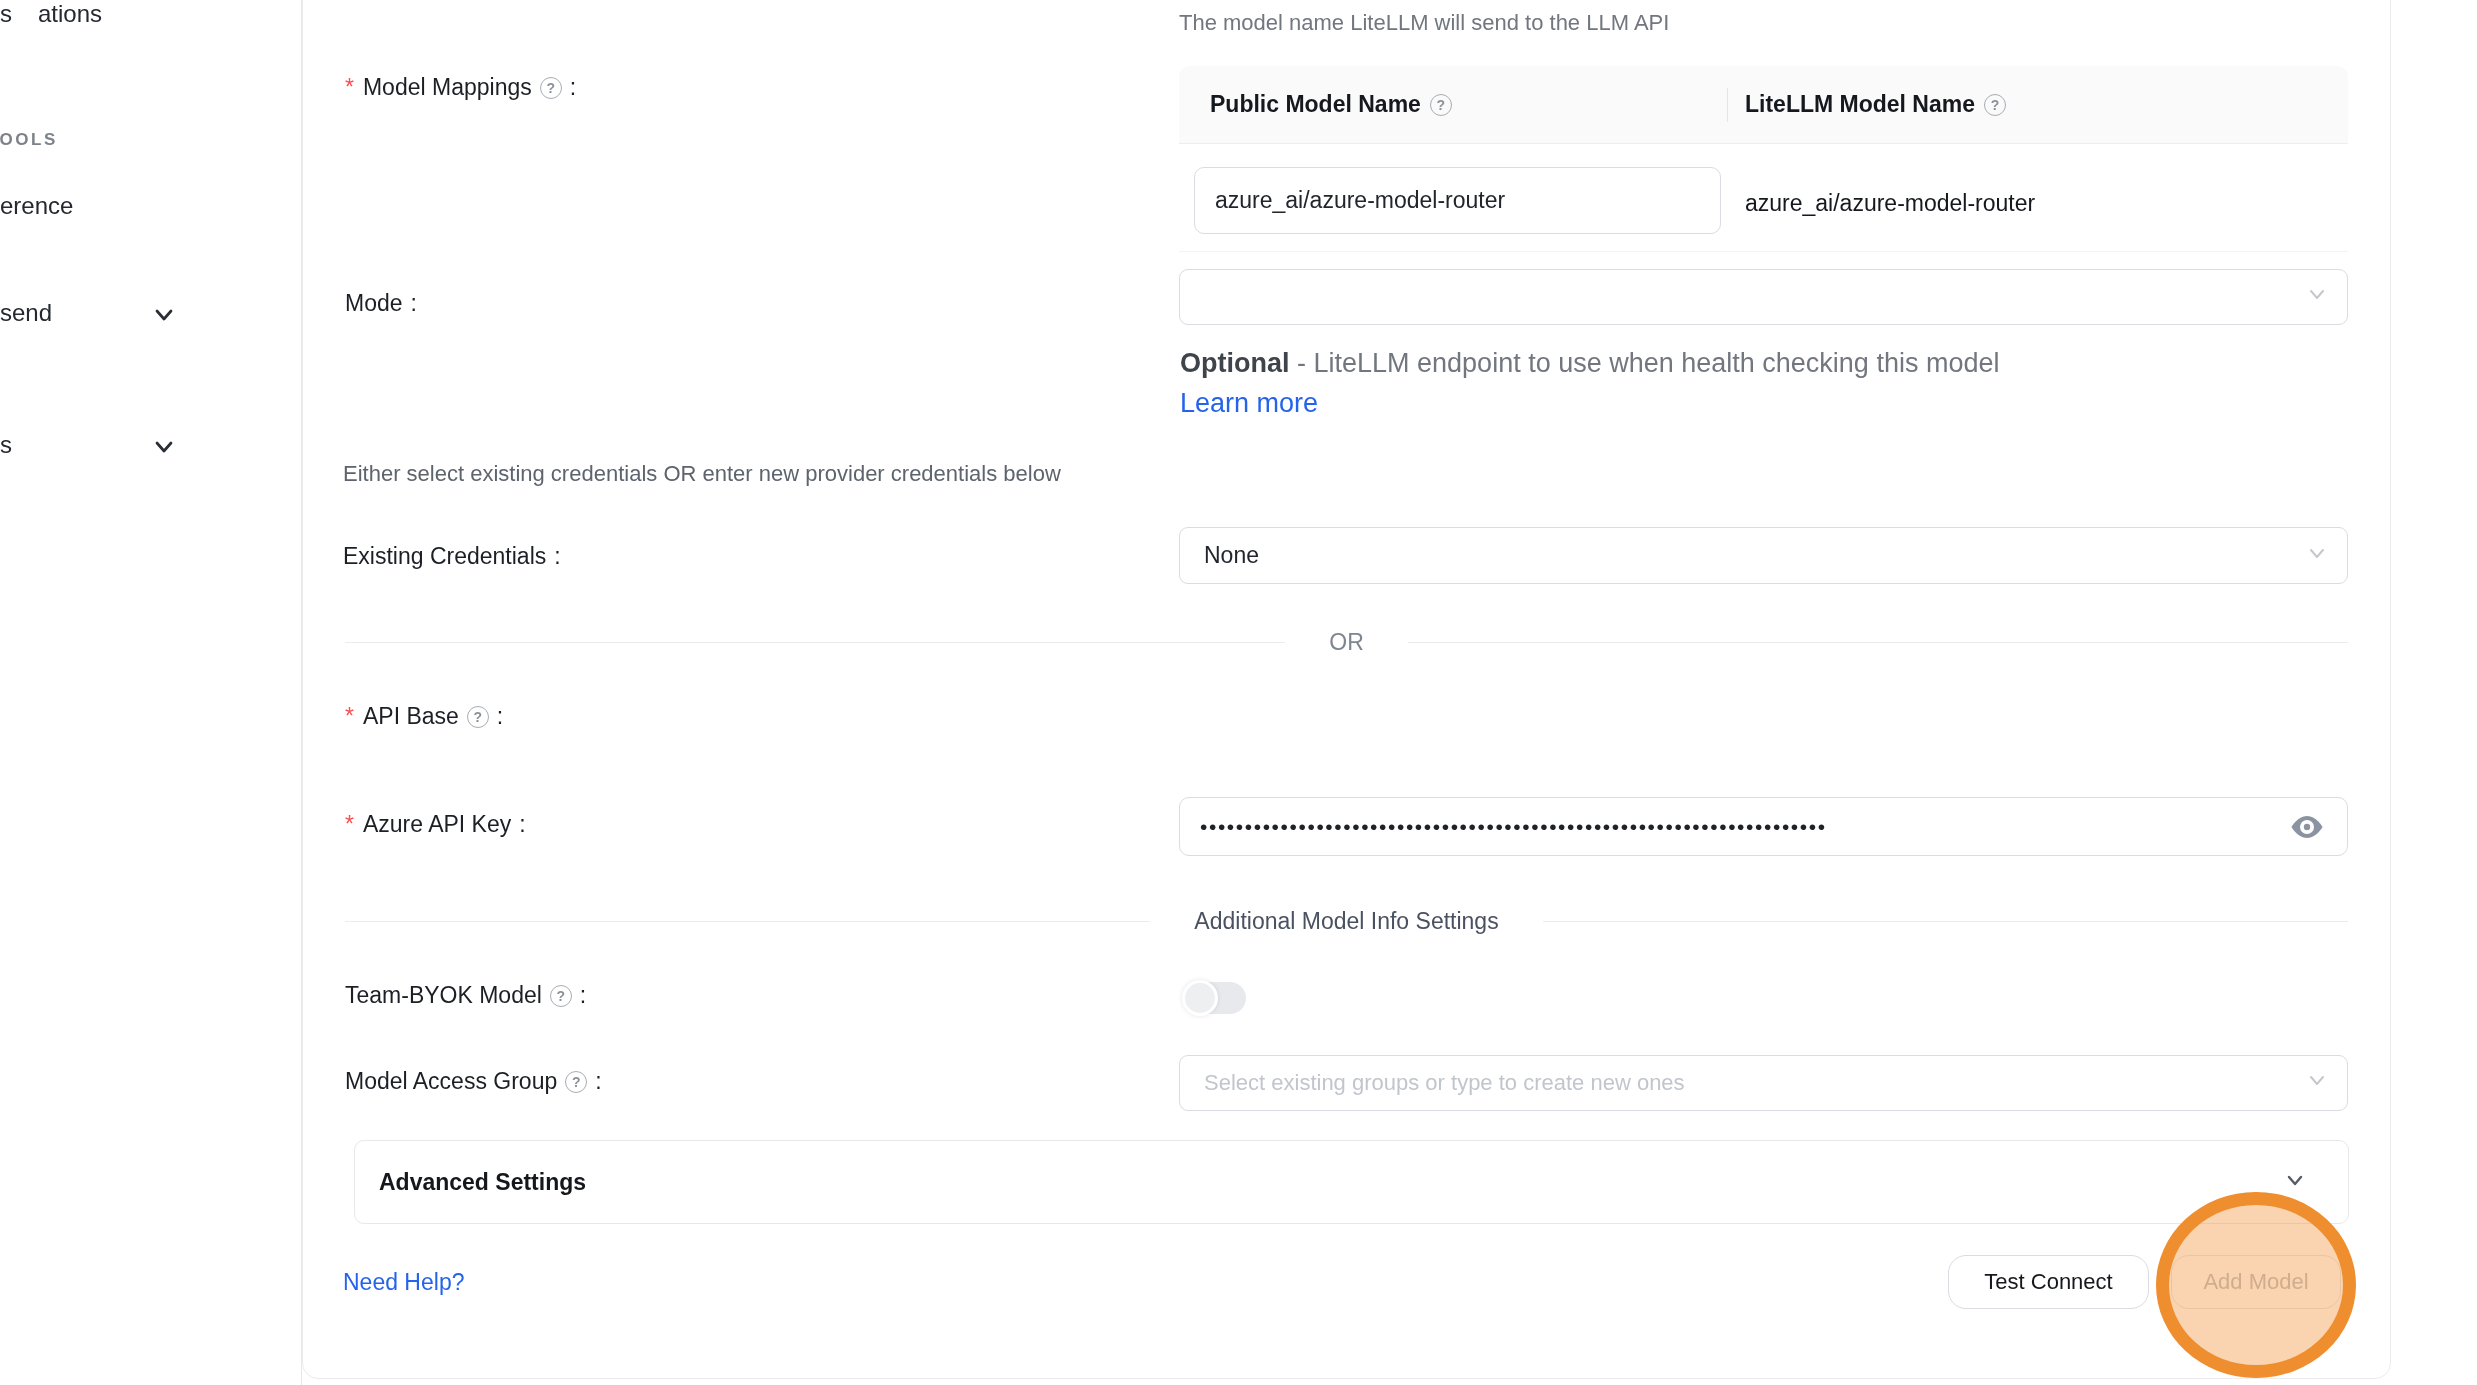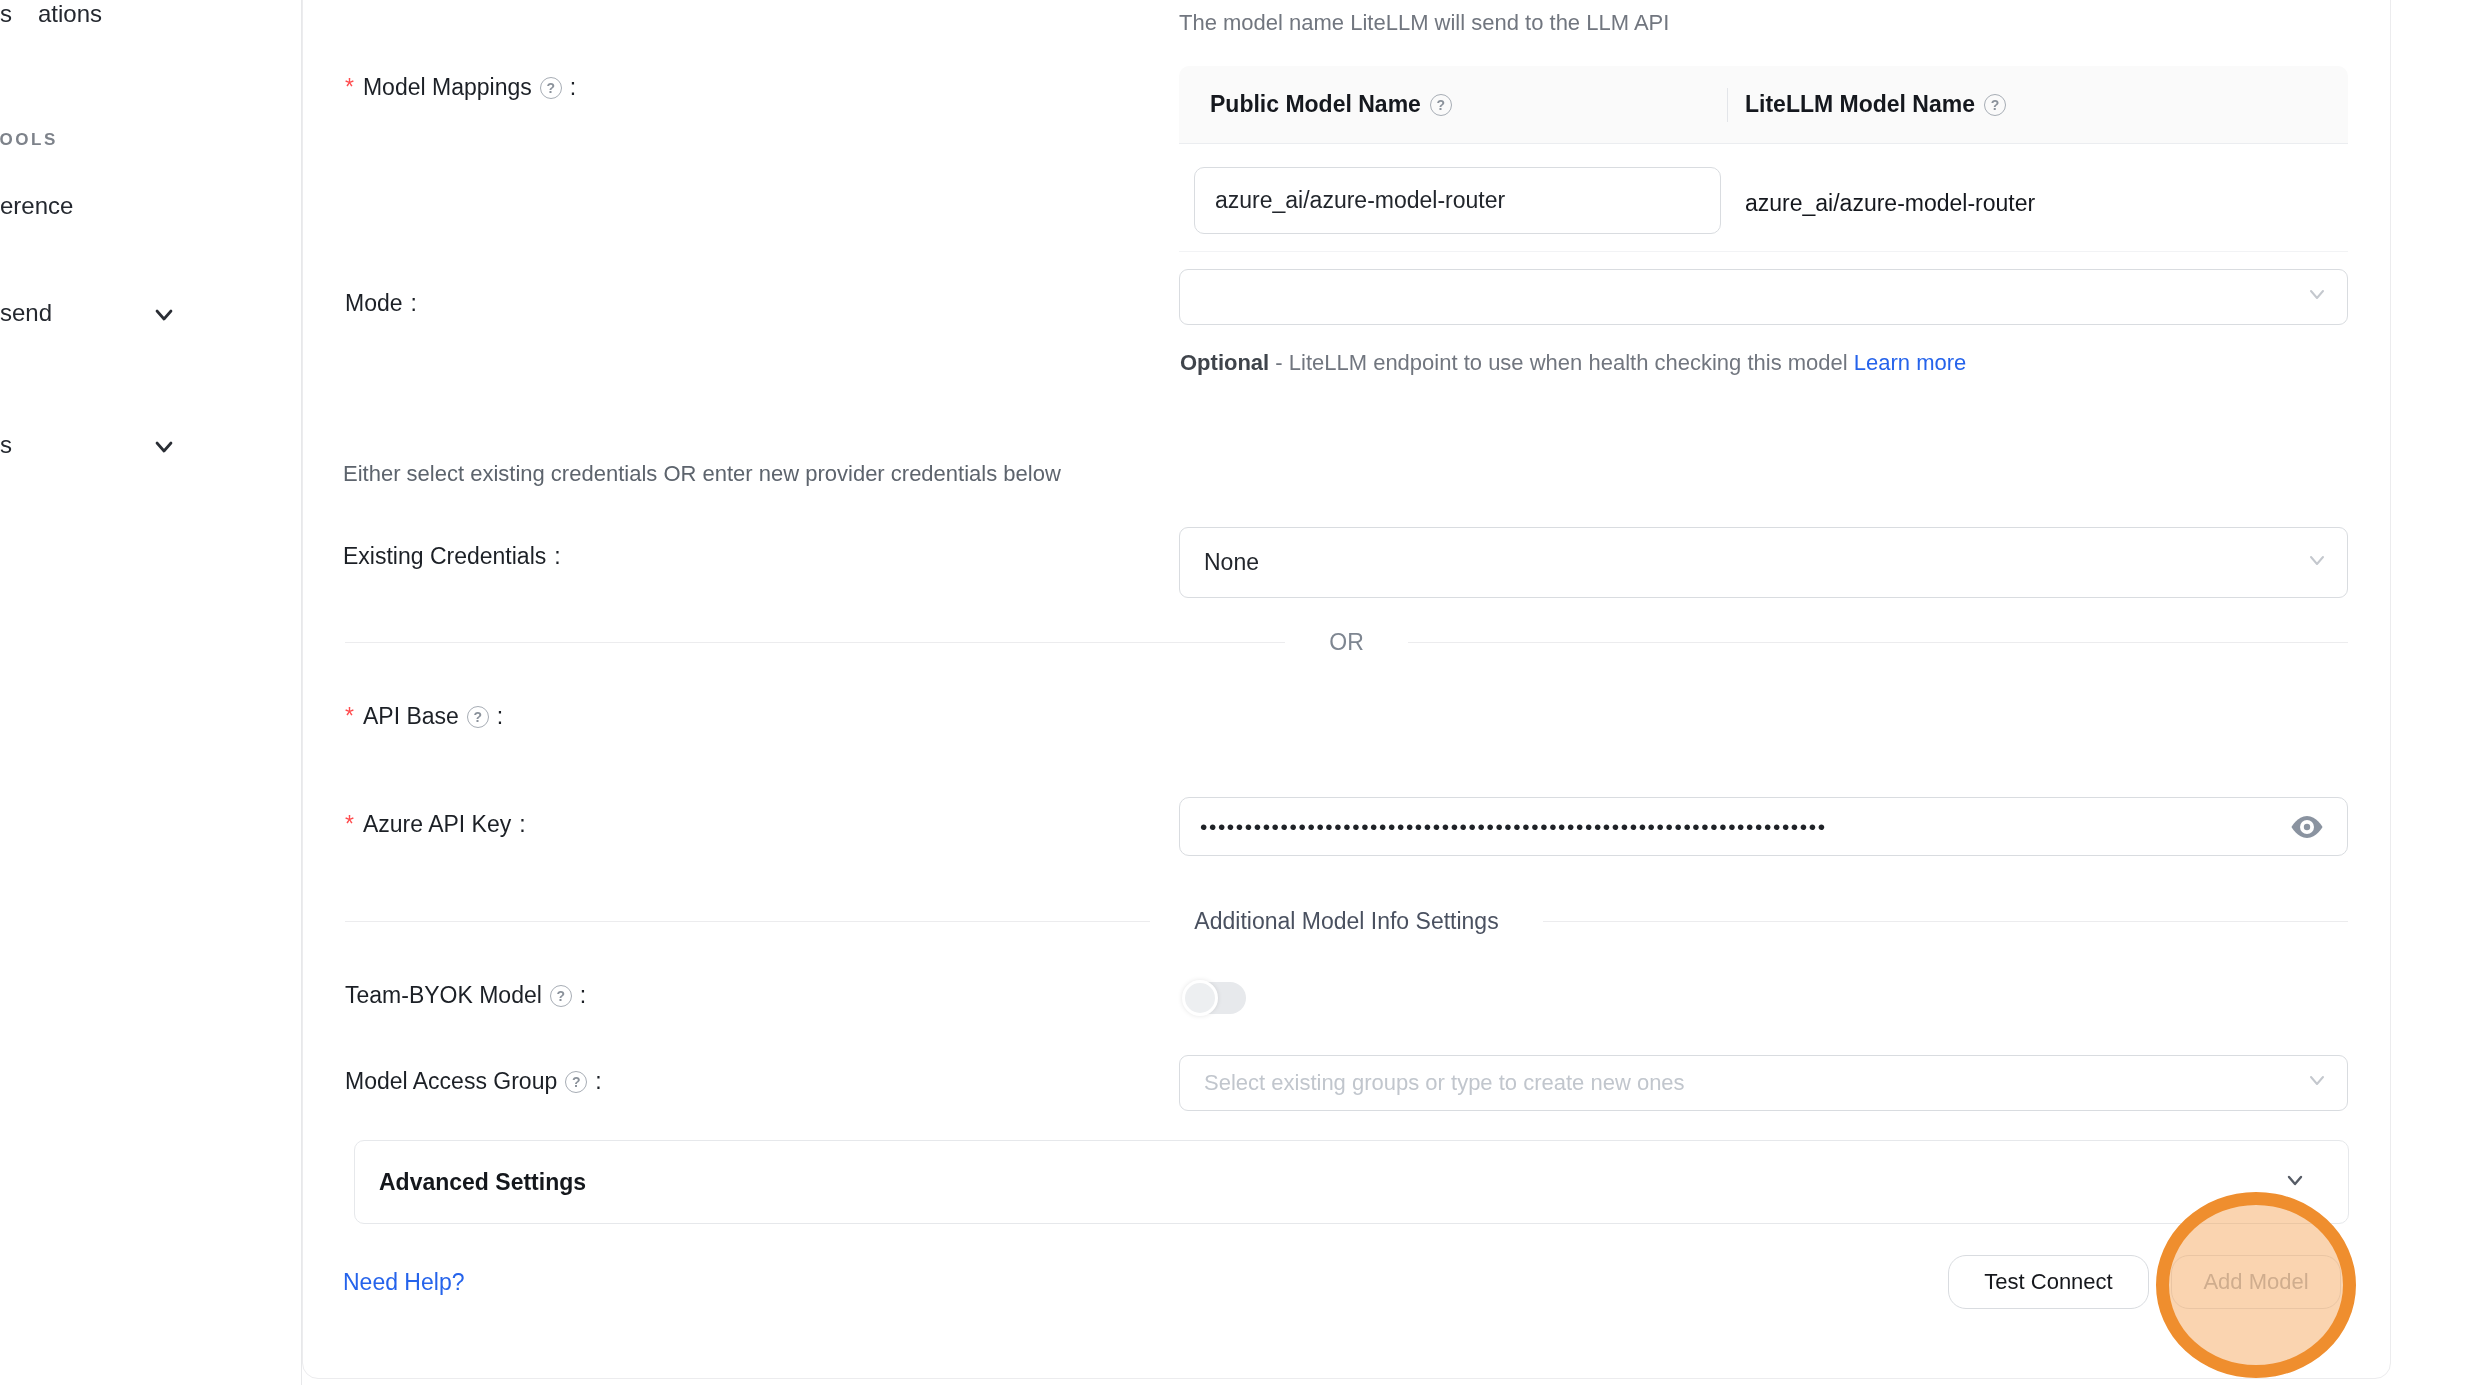--- a/index.html
+++ b/index.html
@@ -65,21 +65,21 @@
   .adv-chev { position:absolute; right:40px; top:50%; transform:translateY(-50%); }
 
   
   .link { position:absolute; font-size:23px; color:#2563eb; font-weight:500; white-space:nowrap; cursor:pointer; }
   .btn { position:absolute; display:flex; align-items:center; justify-content:center;
          background:#fff; border:1px solid #d9dce0; border-radius:18px; font-size:22px;
          color:#16181d; cursor:pointer; white-space:nowrap; }
   .btn-disabled { border-color:#e4e6e9; color:#b6bcc4; }
 
   
-  .mode-helper { position:absolute; width:820px; font-size:22px; color:#71767f; line-height:40px; }
+  .mode-helper { position:absolute; width:820px; font-size:27px; color:#71767f; line-height:40px; }
   .mode-helper .b { color:#3f444b; font-weight:700; }
   .mode-helper .lnk { color:#2563eb; cursor:pointer; }
 
   
   .annot-circle { position:absolute; border-radius:50%; border:13px solid #ef8e2e;
                   background:rgba(243,153,66,0.42); z-index:10; pointer-events:none; }
 </style>
 </head>
 <body>
 
@@ -149,21 +149,21 @@
   <div class="mode-helper" style="left:1180px; top:343px;">
     <span class="b">Optional</span><span> - LiteLLM endpoint to use when health checking this model </span><span class="lnk">Learn more</span>
   </div>
 
   <div class="helper" style="left:343px; top:461px; color:#5d646d;">Either select existing credentials OR enter new provider credentials below</div>
 
   <div class="label" style="left:343px; top:543px;">
     <span>Existing Credentials</span>
       <span>:</span>
   </div>
-  <div class="select" style="left:1179px; top:527px; width:1169px; height:71px;">
+  <div class="select" style="left:1179px; top:527px; width:1169px; height:57px;">
     <span>None</span>
     <span class="chev">
       <svg width="24" height="24" viewBox="0 0 24 24">
           <polyline points="6,9 12,16 18,9" fill="none" stroke="#c4c8ce" stroke-width="2" stroke-linecap="round" stroke-linejoin="round"></polyline>
         </svg>
     </span>
   </div>
 
   <div class="divider-row" style="left:345px; top:624px; width:2003px; height:36px;">
     <div class="line"></div>

